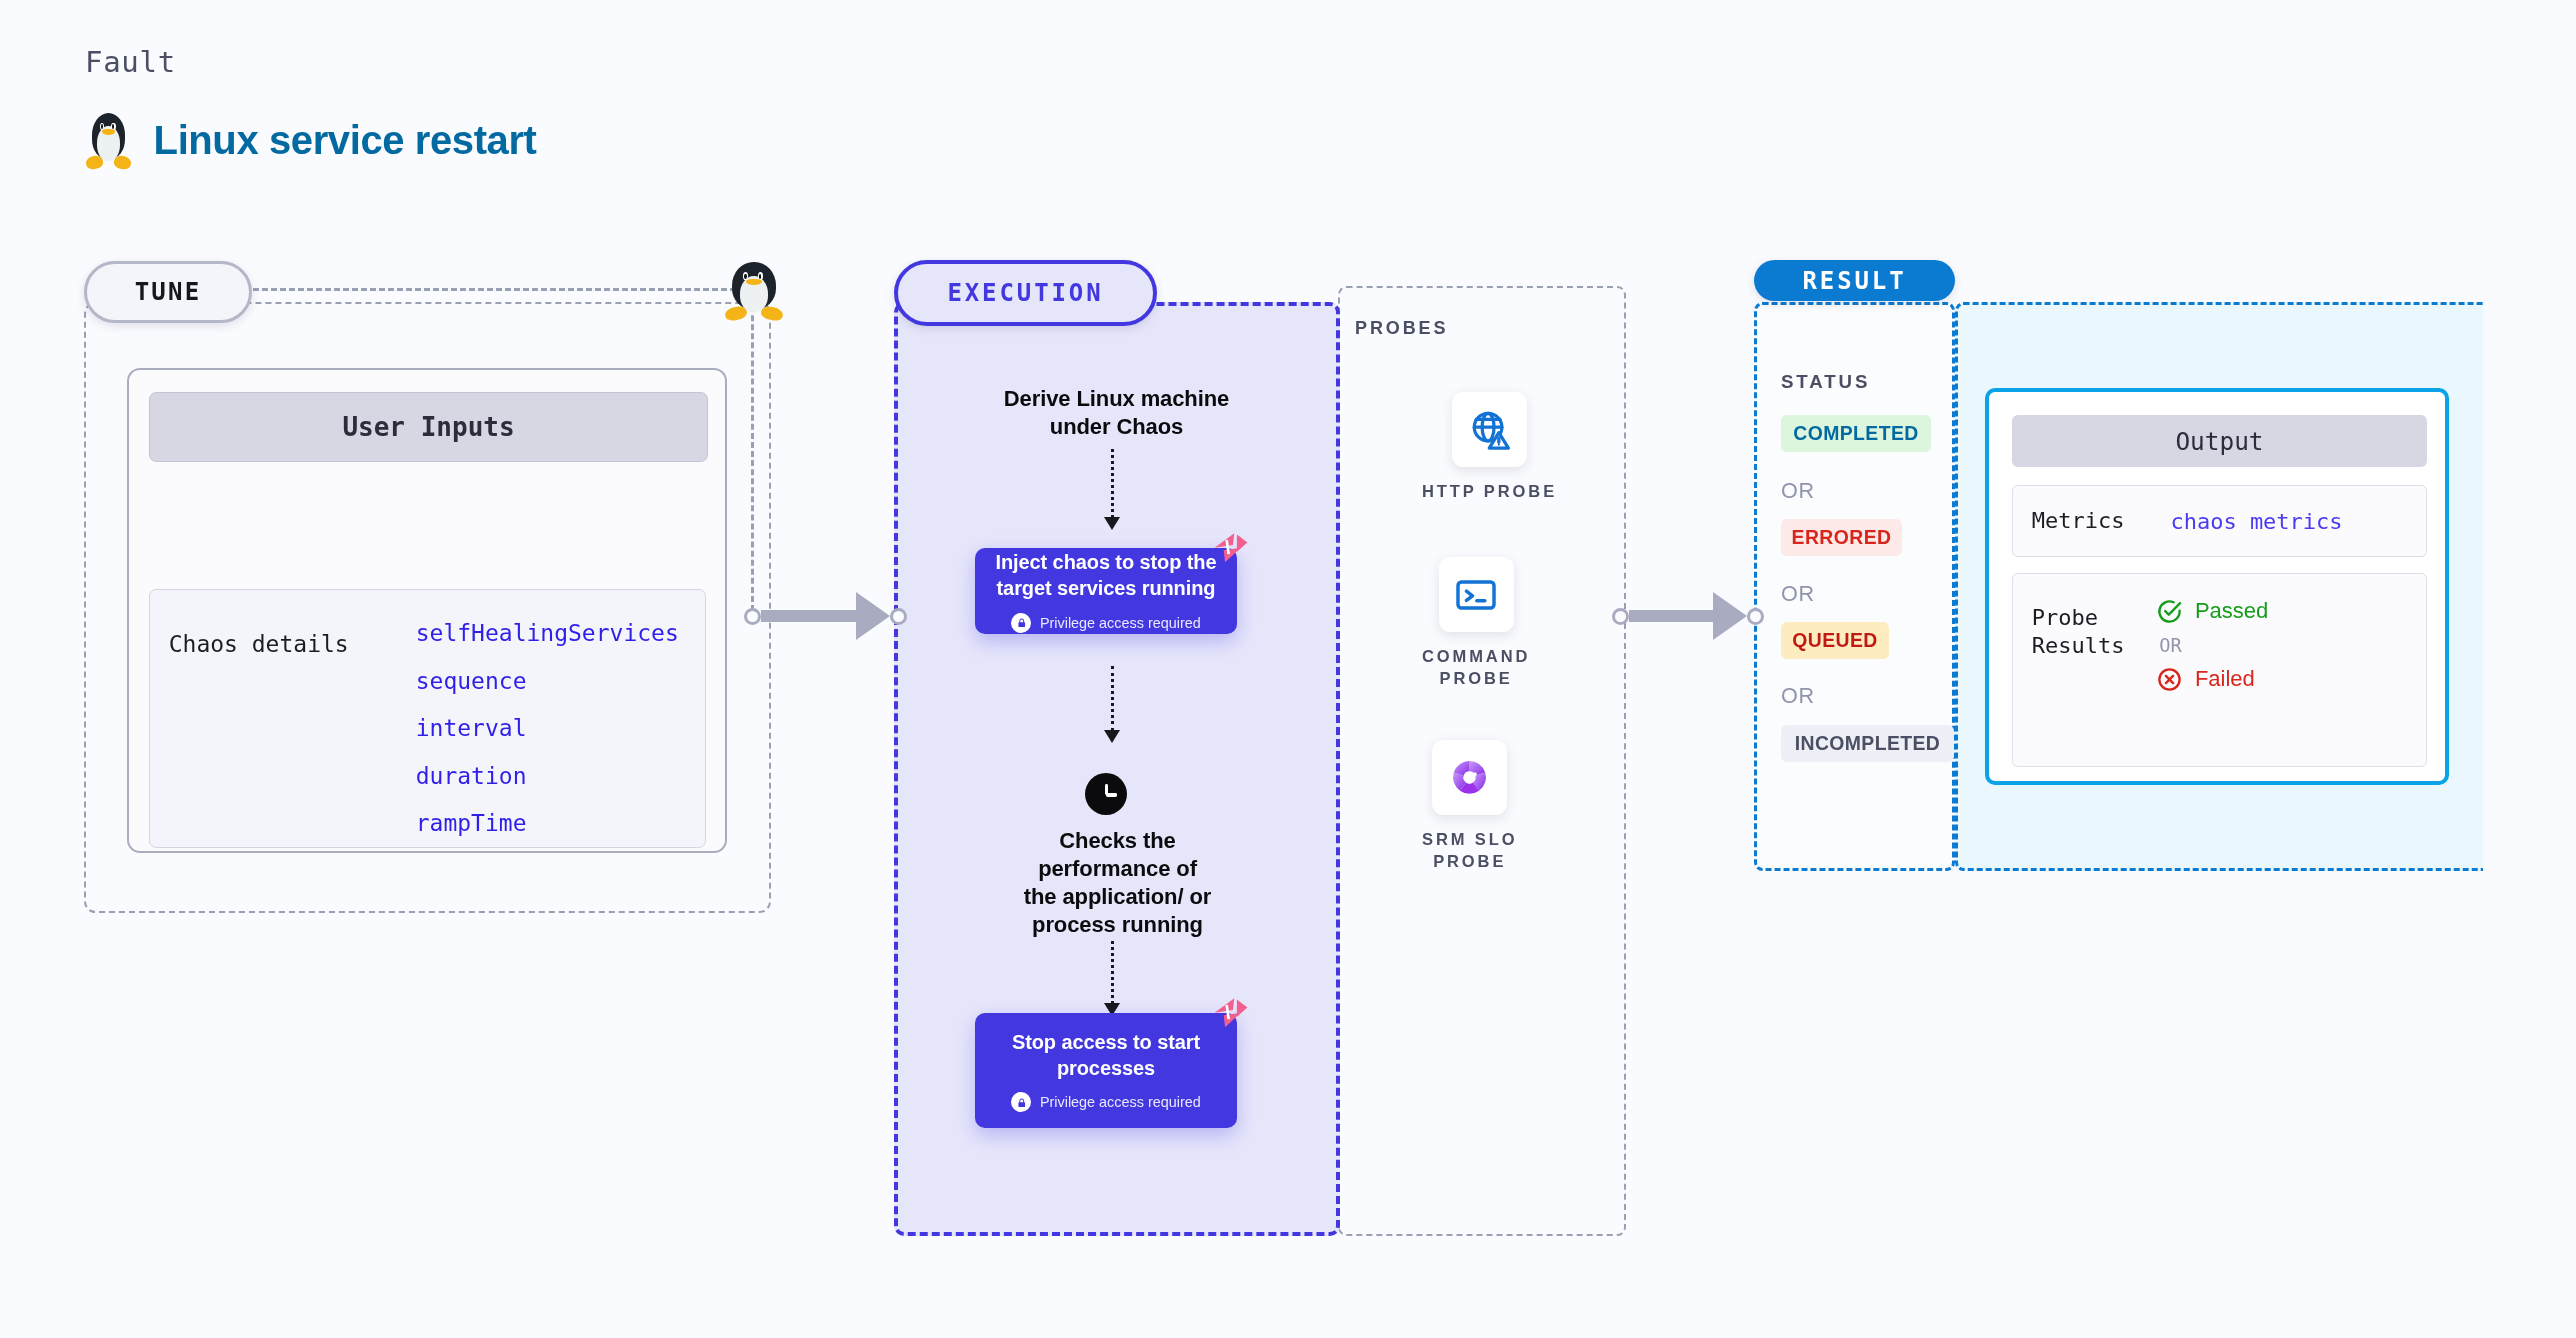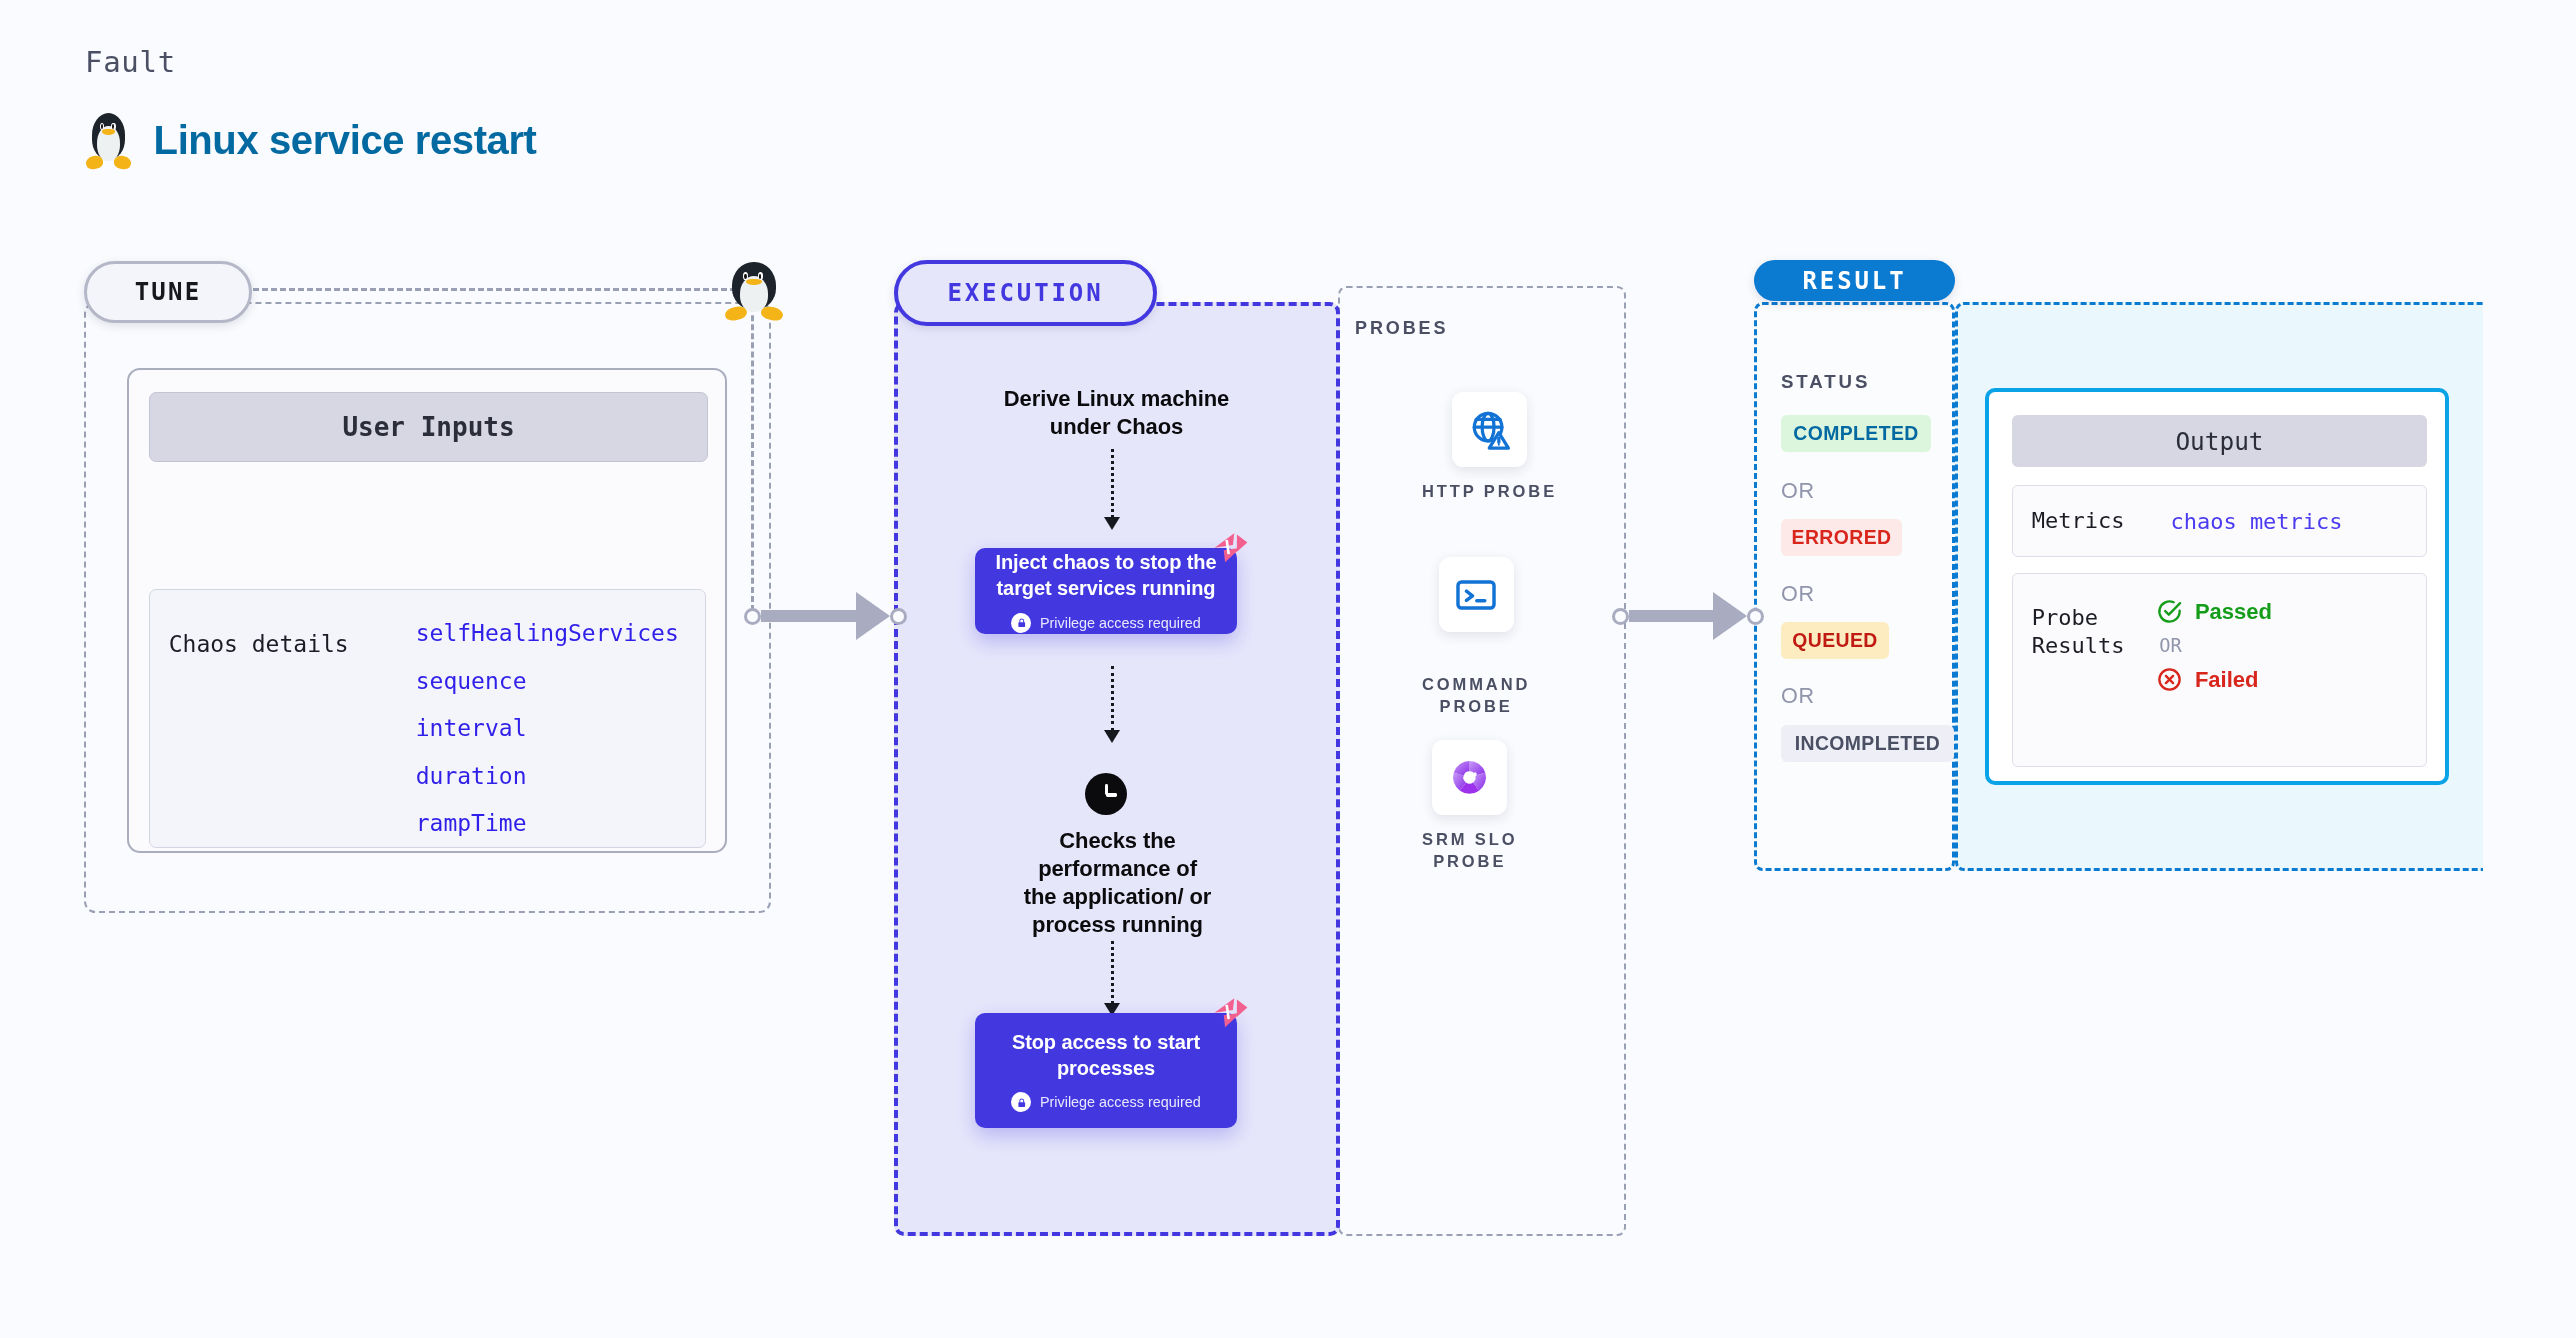--- a/index.html
+++ b/index.html
@@ -209,21 +209,21 @@
   .probe .tile{
     width:75px;height:75px;background:#fff;border-radius:11.5px;
     box-shadow:0 3.6px 11.5px rgba(30,35,70,.11);
     display:flex;align-items:center;justify-content:center;
   }
   .probe .plabel{
     margin-top:13px;text-align:center;font-size:16.5px;font-weight:bold;
     color:#4a4f63;letter-spacing:2.9px;line-height:1.35;
   }
   #probe-http{left:1422px;top:392px;}
-  #probe-command{left:1422px;top:557px;gap:28px;}
+  #probe-command{left:1422px;top:557px;}
   #probe-srm{left:1422px;top:740px;}
 
   
   #result-status-panel{
     left:1754px;top:302px;width:201px;height:569px;
     border:3.6px dashed #0b7ad1;border-radius:8.6px;box-sizing:border-box;
     background:#fbfcfe;
   }
   #result-output-clip{
     left:1955px;top:302px;width:528px;height:569px;overflow:hidden;
@@ -271,21 +271,21 @@
   #out-probes{left:23px;top:181px;width:415px;height:194px;align-items:flex-start;}
   .out-key{
     font-family:"DejaVu Sans Mono", monospace;font-size:22px;color:#1c1d24;
     margin-left:18.7px;white-space:pre-line;line-height:1.25;
   }
   #out-probes .out-key{margin-top:30px;}
   .out-val{
     font-family:"DejaVu Sans Mono", monospace;font-size:22px;color:#4b3bf0;margin-left:46px;
   }
   #out-probes .out-body{margin-left:32px;margin-top:24.4px;}
-  .res-line{display:flex;align-items:center;gap:11.5px;font-size:22px;font-weight:bold;}
+  .res-line{display:flex;gap:11.5px;font-size:22px;font-weight:normal;}
   #res-passed{color:#159d1a;}
   #res-failed{color:#d9261c;}
   #res-or{margin:10px 0 10px 2.9px;font-size:18.7px;color:#9095ab;font-family:"DejaVu Sans Mono", monospace;}
 </style>
 </head>
 <body>
 
 <div class="abs" id="fault-label">Fault</div>
 
 <div class="abs" id="fault-title-row">

